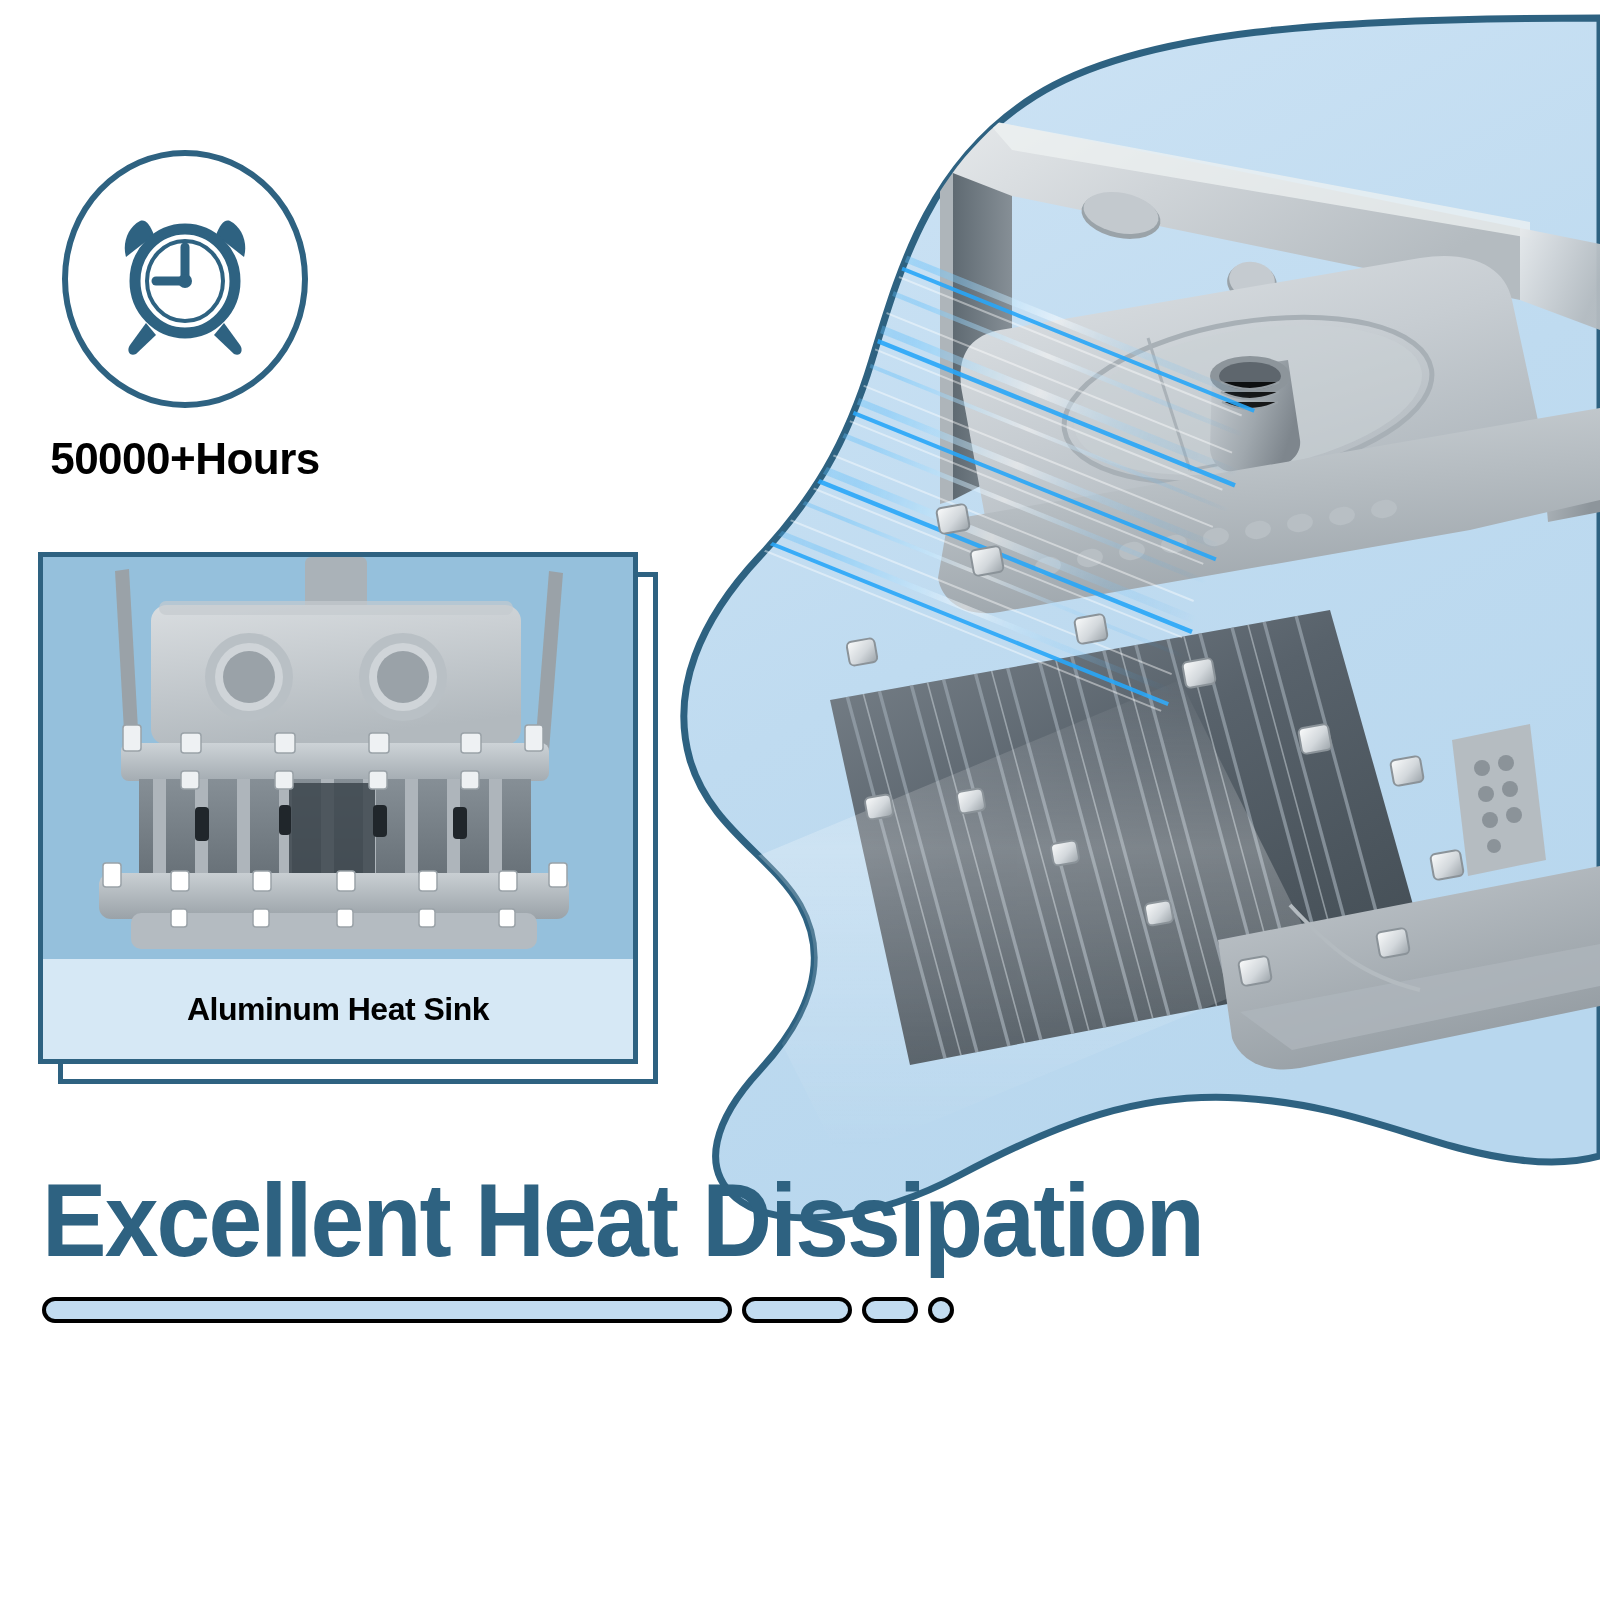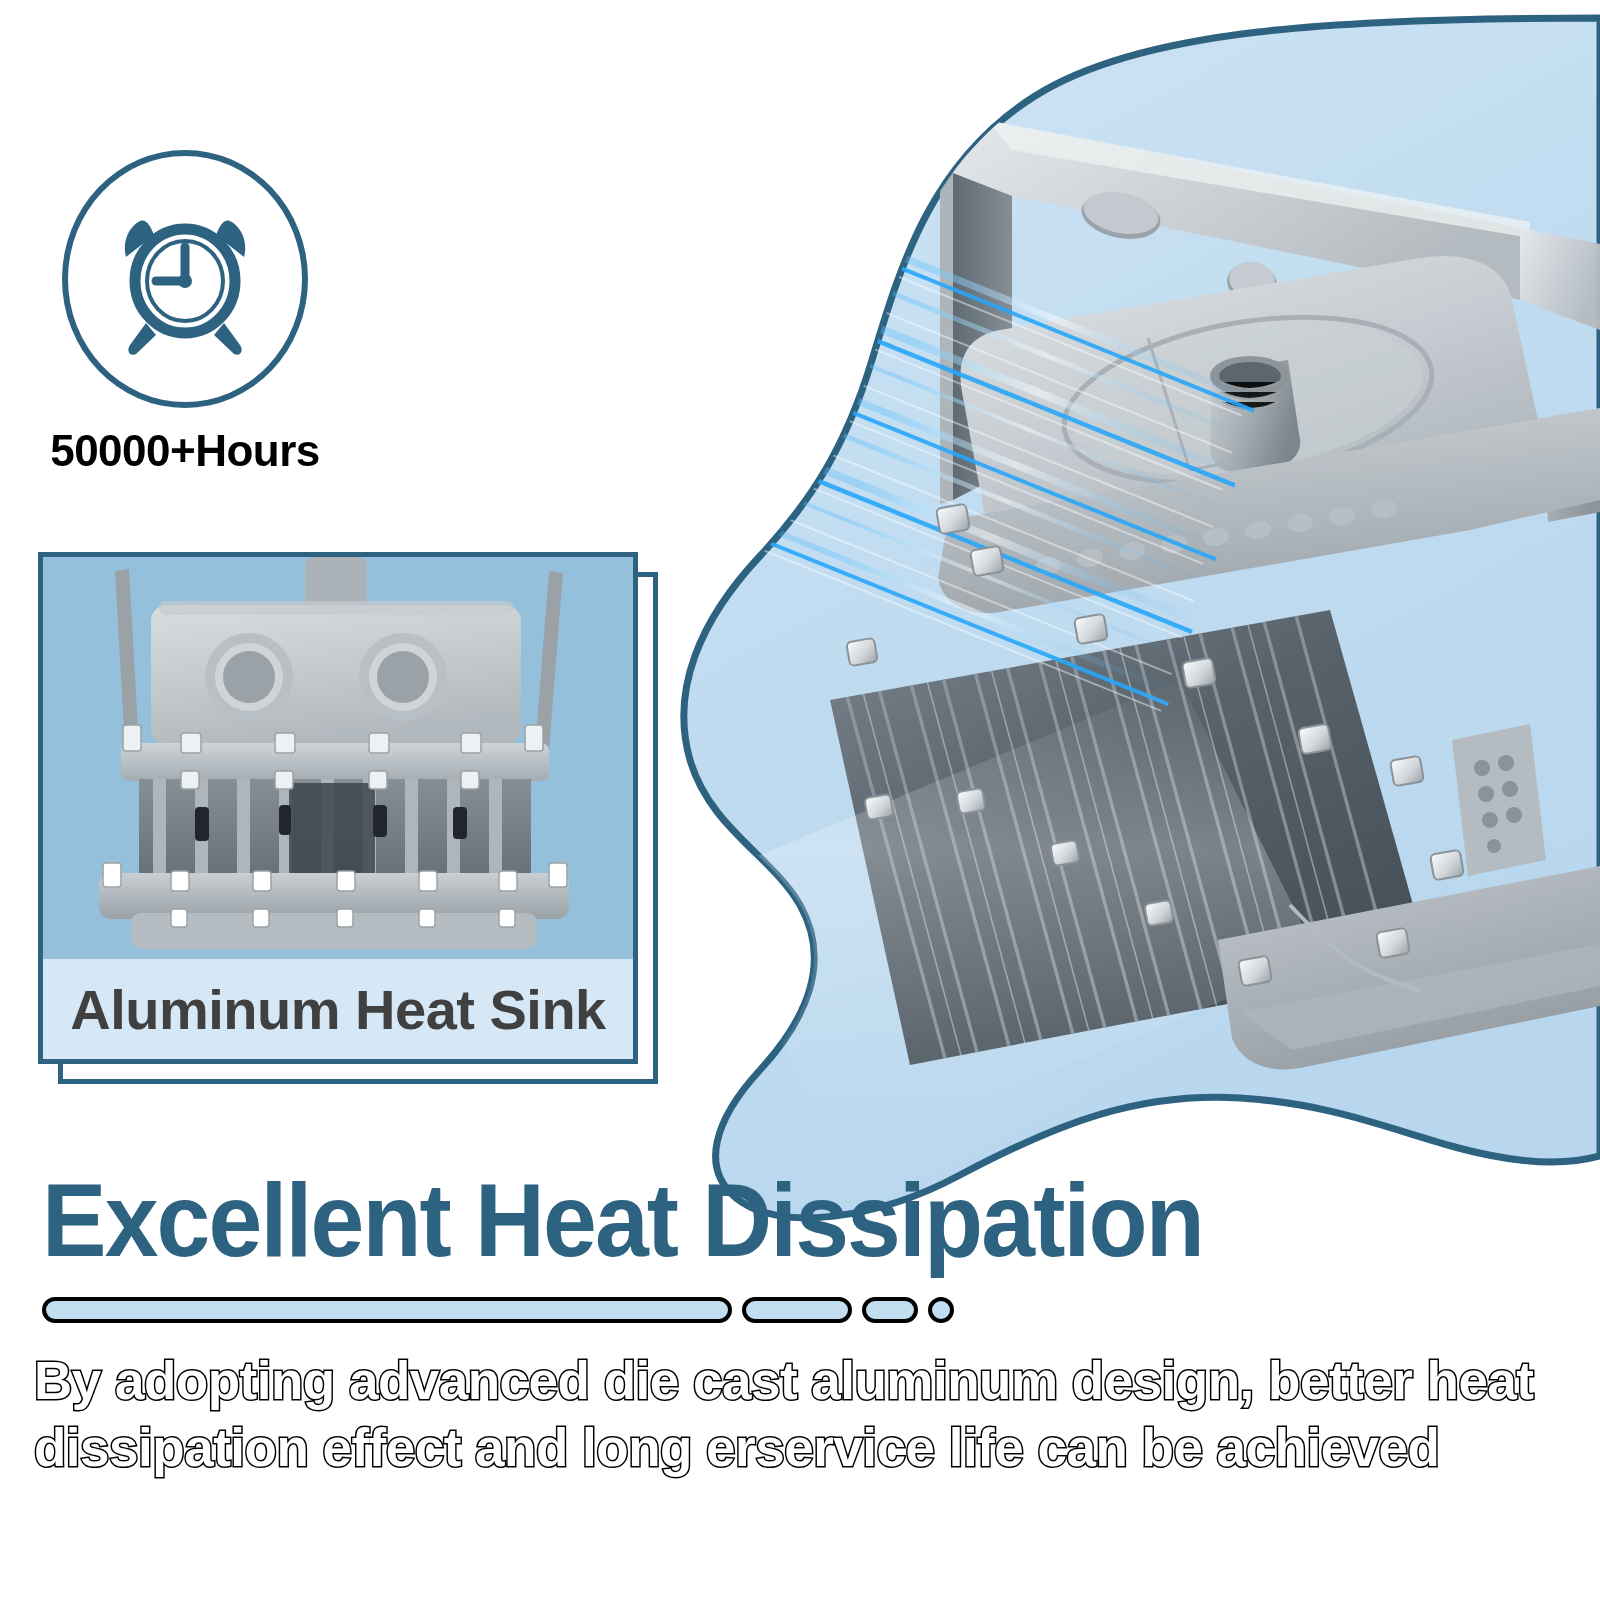--- a/index.html
+++ b/index.html
@@ -18,21 +18,21 @@
   
   .features{position:absolute;left:60px;top:150px;display:flex;gap:118px;}
   .feature{width:250px;display:flex;flex-direction:column;align-items:center;}
   .badge{
     width:246px;height:258px;border-radius:50%;
     border:6px solid #2e6281;
     display:flex;align-items:center;justify-content:center;
     box-sizing:border-box;background:#fff;
   }
   .feature-label{
-    margin-top:18px;font-size:44px;font-weight:bold;color:#000;
+    margin-top:26px;font-size:44px;font-weight:bold;color:#000;
     white-space:nowrap;letter-spacing:-0.5px;
     font-family:"Liberation Sans", sans-serif;
   }
 
   
   .inset-wrap{position:absolute;left:38px;top:552px;width:600px;height:512px;}
   .inset-offset-frame{
     position:absolute;left:20px;top:20px;width:600px;height:512px;
     border:5px solid #2e6281;box-sizing:border-box;
   }
@@ -40,21 +40,21 @@
     position:absolute;left:0;top:0;width:600px;height:512px;
     border:5px solid #2e6281;box-sizing:border-box;
     background:#95c0dc;overflow:hidden;
   }
   .inset-photo{position:absolute;left:0;top:0;width:590px;height:412px;}
   .inset-caption{
     position:absolute;left:0;bottom:0;width:100%;height:100px;
     background:#d6e8f5;display:flex;align-items:center;justify-content:center;
   }
   .inset-caption span{
-    font-size:56px;font-weight:bold;color:#404040;letter-spacing:-0.5px;
+    font-size:32px;font-weight:bold;color:#000000;letter-spacing:-0.5px;
   }
 
   
   .headline{
     position:absolute;left:42px;top:1168px;width:1400px;
     font-size:104px;font-weight:bold;color:#2e6281;
     letter-spacing:-2px;line-height:1;
     transform:scaleX(0.93);transform-origin:left center;
     white-space:nowrap;
   }
@@ -488,15 +488,14 @@
 
   <div class="headline">Excellent Heat Dissipation</div>
 
   <div class="divider">
     <div class="pill" style="width:690px"></div>
     <div class="pill" style="width:110px"></div>
     <div class="pill" style="width:56px"></div>
     <div class="pill" style="width:26px"></div>
   </div>
 
-  <div class="body-copy">By adopting advanced die cast aluminum design, better heat dissipation effect and long erservice life can be achieved</div>
 
 </div>
 
 </body></html>

